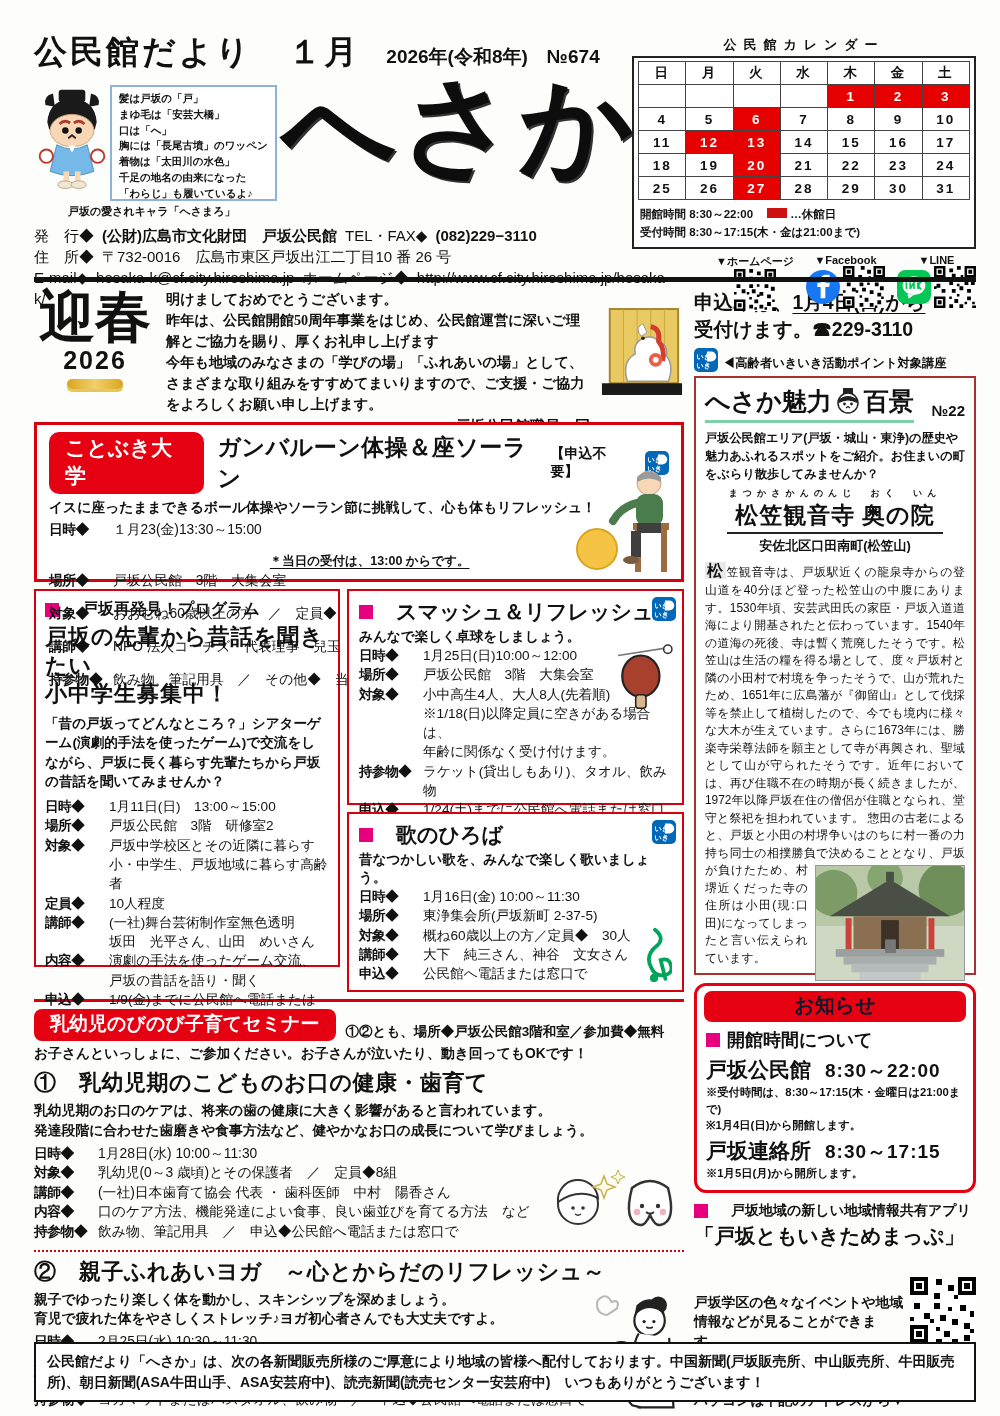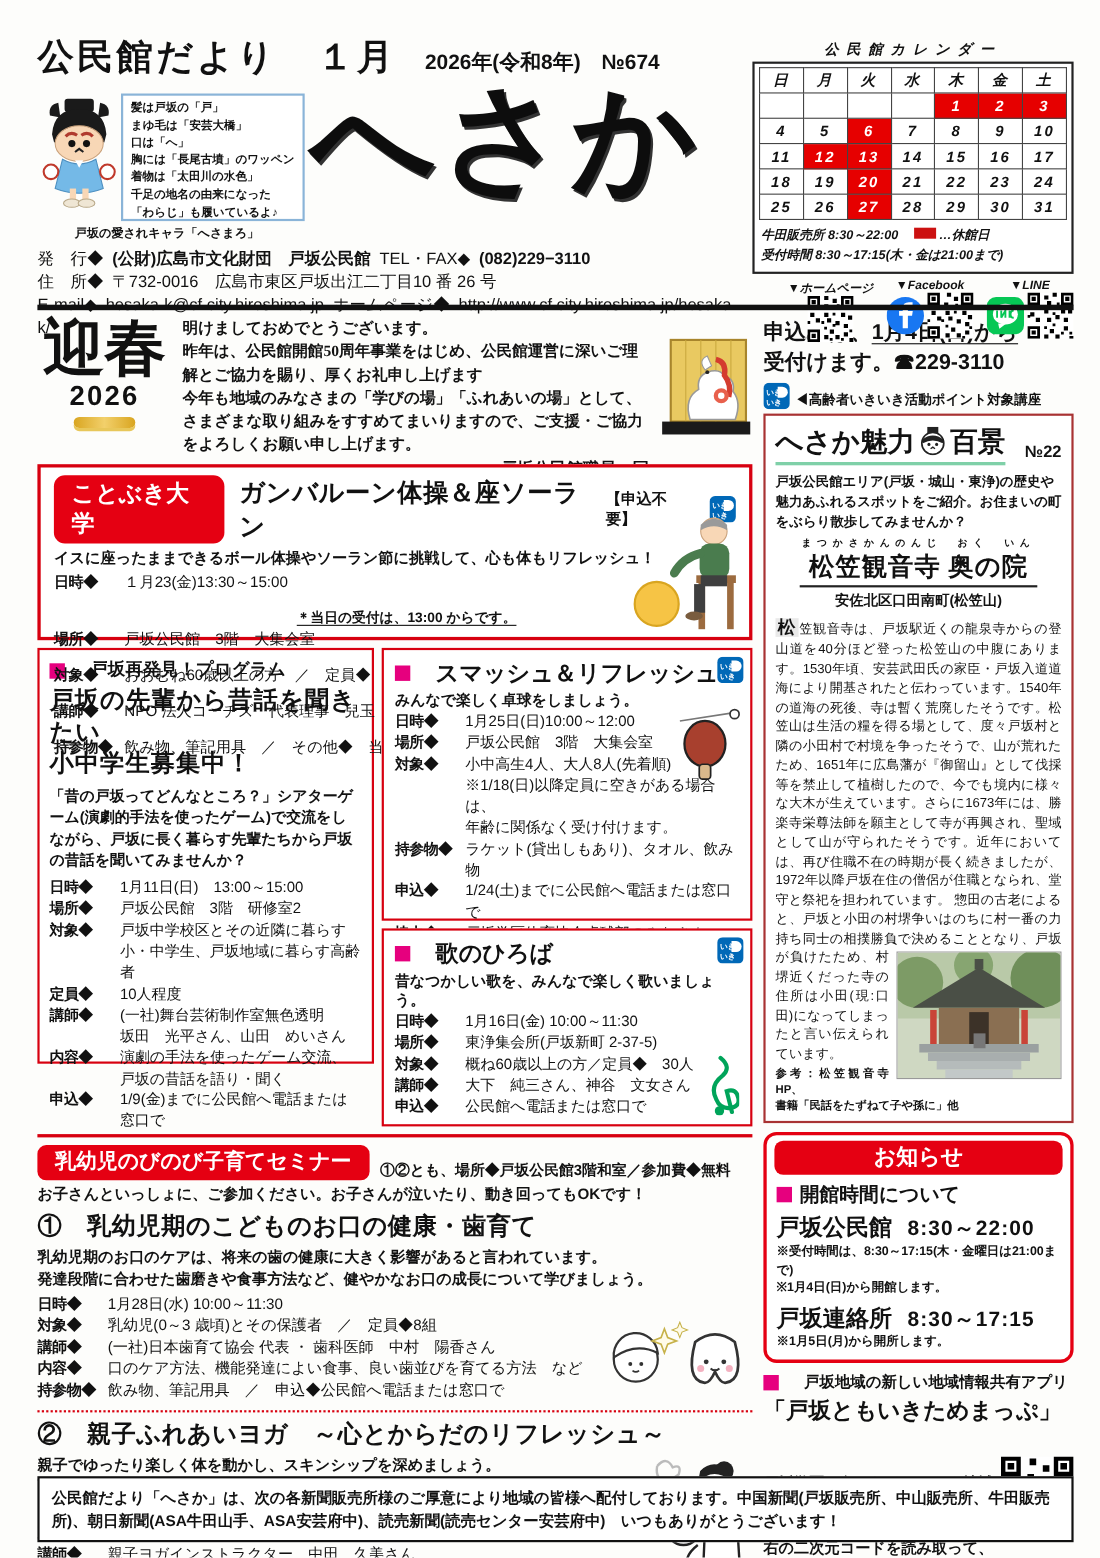--- a/index.html
+++ b/index.html
@@ -20,21 +20,21 @@
               letter-spacing:4px; line-height:1; color:#0d0d0d; text-shadow:2px 2px 0 #333; }
   .mascot-row { display:flex; margin-top:6px; }
   .mascot-svg { width:76px; flex:0 0 76px; }
   .mascot-box { border:2px solid #8ab4d8; background:#fff; padding:4px 7px; margin-top:4px;
                 font-size:10.5px; font-weight:700; line-height:1.5; white-space:pre-line; height:116px; }
   .mascot-caption { font-size:11px; font-weight:700; margin:3px 0 0 34px; }
   .pub-lines { margin-top:6px; font-size:15px; line-height:1.4; }
   .pub-lines .b { font-weight:700; }
   .pub-row span { margin-right:8px; }
 
-  .header-right { position:absolute; top:6px; right:0; width:292px;font-style:italic; }
+  .header-right { position:absolute; top:6px; right:0; width:344px; }
   .cal-title { text-align:center; font-size:13px; font-weight:700; letter-spacing:7px; white-space:nowrap; }
   .cal-box { border:2px solid #222; background:#fff; padding:3px 4px 4px; margin-top:2px; }
   .cal-box table { width:100%; border-collapse:collapse; }
   .cal-box th, .cal-box td { border:1.5px solid #444; text-align:center; font-size:13.5px;
                              font-weight:700; height:23px; letter-spacing:2px; }
   .cal-box td.closed { background:#e60000; color:#fff; }
   .cal-hours { font-size:11.5px; font-weight:700; padding:5px 2px 1px; line-height:1.6; }
   .legend-sq { display:inline-block; width:20px; height:10px; background:#cc1111; margin:0 3px 0 14px; }
   .qr-row { display:flex; justify-content:flex-end; gap:12px; margin-top:5px; }
   .qr-group { text-align:center; font-size:11px; font-weight:700; }
@@ -84,21 +84,21 @@
   .saihakken { width:306px; flex:0 0 306px; border:2.5px solid #d7000f; padding:8px 9px; height:378px; background:#fff; }
   .tag-line { display:flex; align-items:center; gap:23px; }
   .sq { width:14px; height:14px; background:#e6007e; flex:0 0 14px; }
   .tag-text { font-weight:900; font-size:16px; }
   .s-title { font-size:22px; font-weight:900; line-height:1.3; letter-spacing:1px; margin-top:3px; white-space:pre-line; }
   .s-intro { font-size:13.6px; font-weight:600; line-height:1.44; margin-top:5px; }
   .saihakken .detail-row, .saihakken .detail-value { font-size:13.6px; }
   .saihakken .details { margin-top:5px; }
   .mid-stack { flex:1; display:flex; flex-direction:column; gap:7px; }
   .smash, .uta { border:2.5px solid #d7000f; padding:7px 10px; position:relative; background:#fff; }
-  .smash { height:248px; }
+  .smash { height:216px; }
   .uta { flex:1; }
   .mid-title { font-size:21px; font-weight:900; }
   .mid-intro { font-size:13.6px; font-weight:600; margin-top:2px; }
   .smash .detail-row, .smash .detail-value, .uta .detail-row, .uta .detail-value { font-size:13.6px; }
   .smash-illust { position:absolute; right:8px; top:52px; width:58px; }
   .uta-illust { position:absolute; right:10px; bottom:8px; width:34px; }
   .ikiiki-corner { position:absolute; right:6px; top:6px; }
 
   
   .seminar { border-top:3px solid #d7000f; margin-top:7px; padding-top:7px; }
@@ -129,21 +129,21 @@
   .h-furi { text-align:center; font-size:9px; font-weight:700; letter-spacing:5px; margin-top:3px; }
   .h-spot { text-align:center; font-size:23px; font-weight:900; font-family:"Liberation Serif", serif;
             width:fit-content; margin:0 auto; border-bottom:2.5px solid #222; padding:0 8px 1px; letter-spacing:1px; }
   .h-addr { text-align:center; font-size:13px; font-weight:700; margin:3px 0 4px; }
   .h-body { font-size:11.9px; line-height:1.47; text-align:justify; }
   .dropcap { background:#e9e9e9; font-size:16px; font-weight:700; padding:0 2px; margin-right:1px; }
   .h-photo { float:right; width:150px; height:116px; margin:3px 0 2px 7px; border:1px solid #999; }
   .h-ref { font-size:10.3px; font-weight:600; white-space:pre-line; margin-top:3px; line-height:1.4; }
 
   .oshirase { border:3px solid #e50012; border-radius:12px; margin-top:8px; padding:5px 9px 8px; background:#fff; }
-  .o-header { background:#e50012; color:#ffffff; text-align:center; font-size:20px; font-weight:900;
+  .o-header { background:#e50012; color:#0f172a; text-align:center; font-size:20px; font-weight:900;
               border-radius:8px; padding:1px 0 3px; margin:0 -2px 6px; }
   .o-tagline { display:flex; align-items:center; gap:7px; }
   .o-tag { font-size:18px; font-weight:900; }
   .o-row { margin-top:4px; }
   .o-main { display:flex; align-items:baseline; gap:14px; }
   .o-name { font-size:21px; font-weight:900; }
   .o-hours { font-size:19px; font-weight:700; letter-spacing:1px; }
   .o-note { font-size:11.3px; font-weight:700; white-space:pre-line; line-height:1.45; }
 
   .tamemap { margin-top:9px; }
@@ -267,21 +267,21 @@
                 <td>26</td>
                 <td class="closed">27</td>
                 <td>28</td>
                 <td>29</td>
                 <td>30</td>
                 <td>31</td>
               </tr>
             </tbody>
         </table>
         <div class="cal-hours">
-          <span>牛田販売所</span>
+          <span>開館時間</span>
           <span>8:30～22:00</span><span class="legend-sq"></span><span>…休館日</span><br>
           <span>受付時間</span>
           <span>8:30～17:15(木・金は21:00まで)</span>
         </div>
       </div>
       <div class="qr-row">
         <div class="qr-group">
           <div>▼ホームページ</div>
           <div class="qr-icons">
             <svg class="qr" viewBox="0 0 33 33">
@@ -720,22 +720,20 @@
             <rect x="38" y="52" width="74" height="34" fill="#8a6f52"></rect>
             <rect x="66" y="56" width="18" height="30" fill="#3c3228"></rect>
             <rect x="30" y="54" width="6" height="36" fill="#c94438"></rect>
               <rect x="114" y="54" width="6" height="36" fill="#c94438"></rect>
             <rect x="20" y="86" width="110" height="8" fill="#9aa0a0"></rect>
               <rect x="28" y="94" width="94" height="8" fill="#a8aeae"></rect>
               <rect x="36" y="102" width="78" height="8" fill="#b5bbbb"></rect>
               <rect x="44" y="110" width="62" height="8" fill="#c2c8c8"></rect>
             <rect x="70" y="76" width="11" height="14" fill="#777"></rect>
           </svg><span>たため、村堺近くだった寺の住所は小田(現:口田)になってしまったと言い伝えられています。</span>
-          <div class="h-ref">参考：松笠観音寺 HP、
-書籍「民話をたずねて子や孫に」他</div>
         </div>
       </div>
 
       <div class="oshirase">
         <div class="o-header">お知らせ</div>
         <div class="o-tagline">
           <span class="sq"></span>
           <span class="o-tag">開館時間について</span>
         </div>
         <div>

